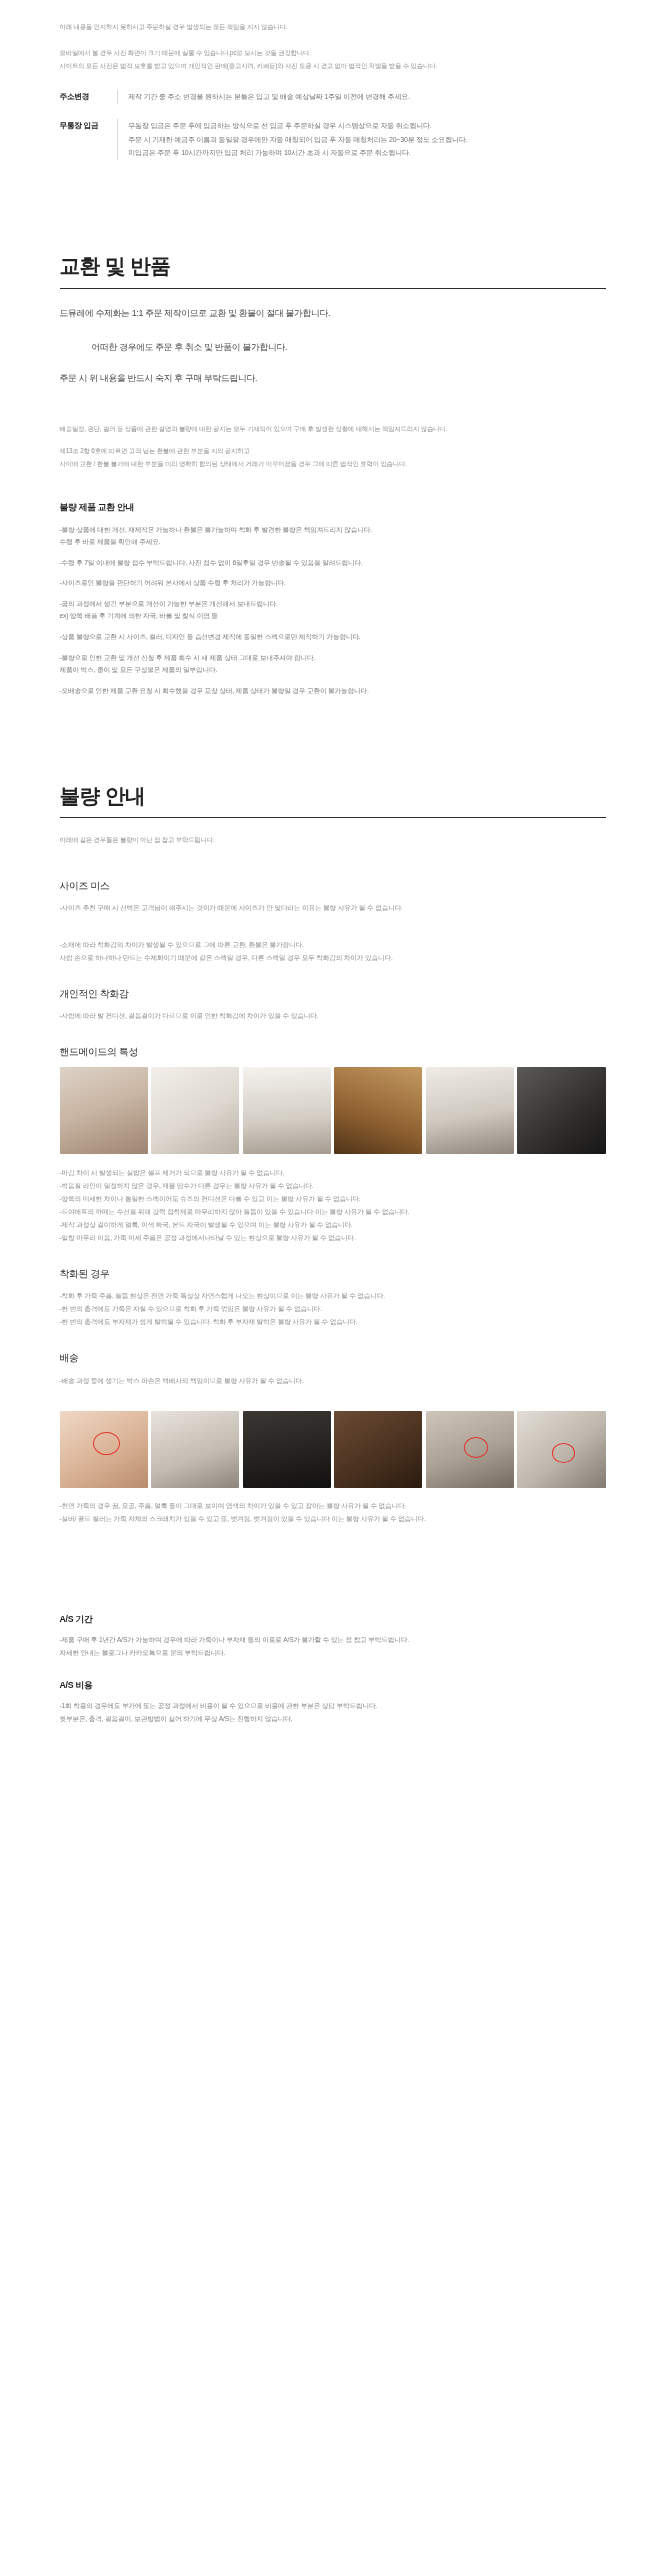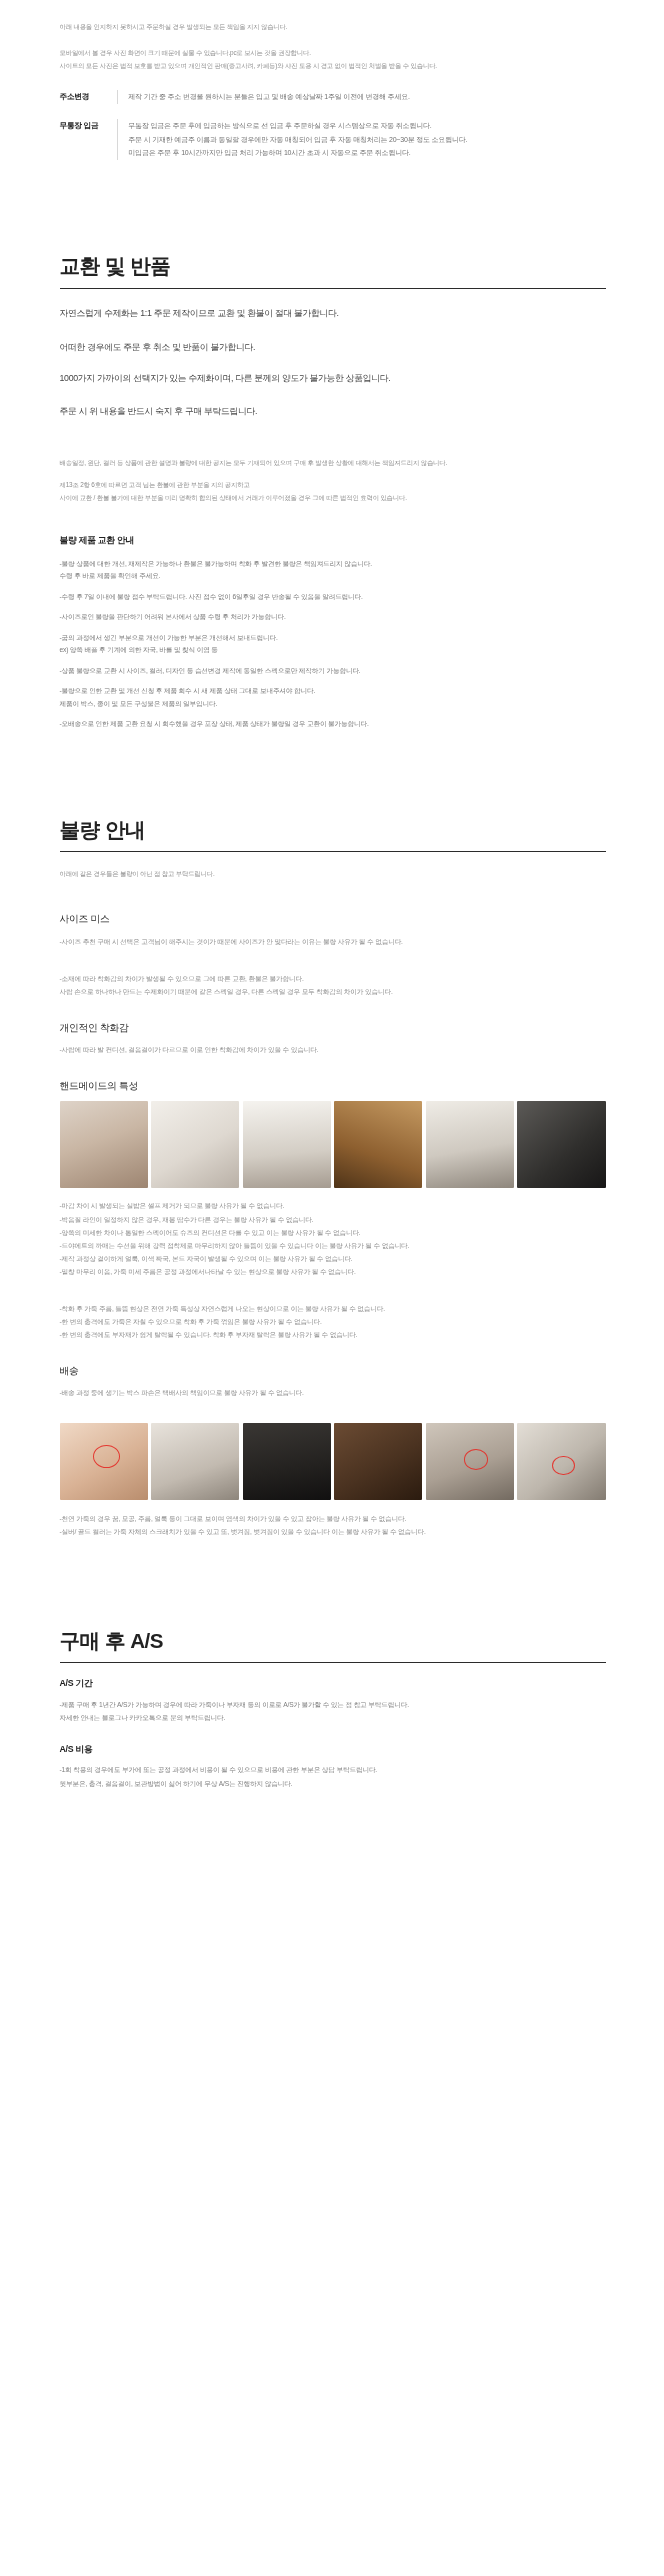--- a/index.html
+++ b/index.html
@@ -86,21 +86,21 @@
   .sp-150 { height: 77px; }
 
   
   .lead {
     font-size: 8.8px;
     line-height: 2.2;
     color: #444444;
     letter-spacing: -0.3px;
     margin: 0 0 14.4px 0;
   }
-  .lead.small-gap { margin-bottom: 11.3px; }
+  .lead.small-gap { margin-bottom: 11.3px; margin-left: 32px; }
 
   
   .sub-head {
     font-size: 8.8px;
     font-weight: bold;
     color: #222222;
     letter-spacing: -0.3px;
     margin: 0 0 10.3px 0;
   }
   .bullets { margin: 0; padding: 0; list-style: none; }
@@ -213,23 +213,22 @@
     </div>
   </div>
 
   <div class="sp-150"></div>
 
   <div class="wrap">
     <div class="sec-title-wrap">
       <h2 class="sec-title">교환 및 반품</h2>
     </div>
 
-    <p class="lead">자연스럽게 수제화는 1:1 주문 제작이므로 교환 및  환불이 절대 불가합니다.</p>
+    <p class="lead">드뮤레에 수제화는 1:1 주문 제작이므로 교환 및  환불이 절대 불가합니다.</p>
     <p class="lead small-gap">어떠한 경우에도 주문 후 취소 및 반품이 불가합니다.</p>
-    <p class="lead">1000가지 가까이의 선택지가 있는 수제화이며, 다른 분께의 양도가 불가능한 상품입니다.</p>
     <p class="lead">주문 시 위 내용을 반드시 숙지 후  구매 부탁드립니다.</p>
 
     <div class="sp-40"></div>
 
     <p class="tiny">배송일정, 원단, 컬러 등 상품에 관한  설명과 불량에 대한 공지는 모두 기재되어 있으며 구매 후 발생한 상황에 대해서는 책임져드리지 않습니다.</p>
     <div style="height:9.3px"></div>
     <p class="tiny">제13조 2항 6호에 따르면 고객 님는 환불에 관한 부분을 지의 공지하고</p>
     <p class="tiny">사이에 교환 / 환불 불가에 대한 부분을 미리 명확히 합의된 상태에서 거래가 이루어졌을 경우 그에 따른 법적인 효력이 있습니다.</p>
 
     <div class="sp-60"></div>
@@ -275,20 +274,21 @@
       <div class="photo tall ph5"></div>
       <div class="photo tall ph6"></div>
     </div>
     <p class="gbody" style="white-space:pre-line">-마감 차이 시 발생되는 실밥은 셀프 제거가 되므로 불량 사유가 될 수 없습니다.
 -박음질 라인이 일정하지 않은 경우, 재봉 땀수가 다른 경우는 불량 사유가 될 수 없습니다.
 -양쪽의 미세한 차이나 통일한 스펙이어도 슈즈의 컨디션은 다를 수 있고 이는 불량 사유가 될 수 없습니다.
 -드야에트의 까매는 수선을 위해 강력 접착제로 마무리하지 않아 들뜸이 있을 수 있습니다 이는 불량 사유가 될 수 없습니다.
 -제작 과정상 겉이하게 얼룩, 이색 짜국, 본드 자국이 발생될 수 있으며 이는 불량 사유가 될 수 없습니다.
 -밑창 마무리 이음, 가죽 미세 주름은 공정 과정에서나타날 수 있는 현상으로 불량 사유가 될 수 없습니다.</p>
 
+    <h3 class="gsub">착화된 경우</h3>
     <p class="gbody" style="white-space:pre-line">-착화 후 가죽 주름, 들뜸 현상은 전연 가죽 특성상 자연스럽게 나오는 현상이므로 이는 불량 사유가 될 수 없습니다.
 -한 번의 충격에도 가죽은 자칠 수 있으므로 착화 후 가죽 꺾임은 불량 사유가 될 수 없습니다.
 -한 번의 충격에도 부자재가 쉽게 탈락될 수 있습니다. 착화 후 부자재 탈락은 불량 사유가 될 수 없습니다.</p>
 
     <h3 class="gsub">배송</h3>
     <p class="gbody" style="white-space:pre-line">-배송 과정 중에 생기는 박스 파손은 택배사의 책임이므로 불량 사유가 될 수 없습니다.</p>
 
     <div class="photo-strip">
       <div class="photo mt1">
         <span class="marker" style="left:38%;top:28%;width:27px;height:23px;"></span>
@@ -303,23 +303,20 @@
         <span class="marker" style="left:40%;top:42%;width:23px;height:19.6px;"></span>
       </div>
     </div>
     <p class="gbody lastline" style="white-space:pre-line">-천연 가죽의 경우 꿈, 모공, 주름, 얼룩 등이 그대로 보이며 염색의 차이가 있을 수 있고 잡아는 불량 사유가 될 수 없습니다.
 -실버/ 골드 컬러는 가죽 자체의 스크래치가 있을 수 있고 또, 벗겨짐, 벗겨짐이 있을 수 있습니다 이는 불량 사유가 될 수 없습니다.</p>
   </div>
 
   <div class="sp-120"></div>
 
   <div class="wrap">
-    <div class="sec-title-wrap">
-      <h2 class="sec-title">구매 후 A/S</h2>
-    </div>
 
     <h3 class="as-head">A/S 기간</h3>
     <p class="as-body" style="white-space:pre-line">-제품 구매 후 1년간 A/S가 가능하며 경우에 따라 가죽이나 부자재 등의 이로로 A/S가 불가할 수 있는 점 참고 부탁드립니다.
 자세한 안내는 블로그나 카카오톡으로 문의 부탁드립니다.</p>
 
     <h3 class="as-head">A/S 비용</h3>
     <p class="as-body" style="white-space:pre-line">-1회 착용의 경우에도 부가에 또는 공정 과정에서 비용이 될 수 있으므로 비용에 관한 부분은 상담 부탁드립니다.
    윗부분은, 충격, 걸음걸이, 보관방법이 싫어 하기에 무상 A/S는 진행하지 않습니다.</p>
   </div>
 

